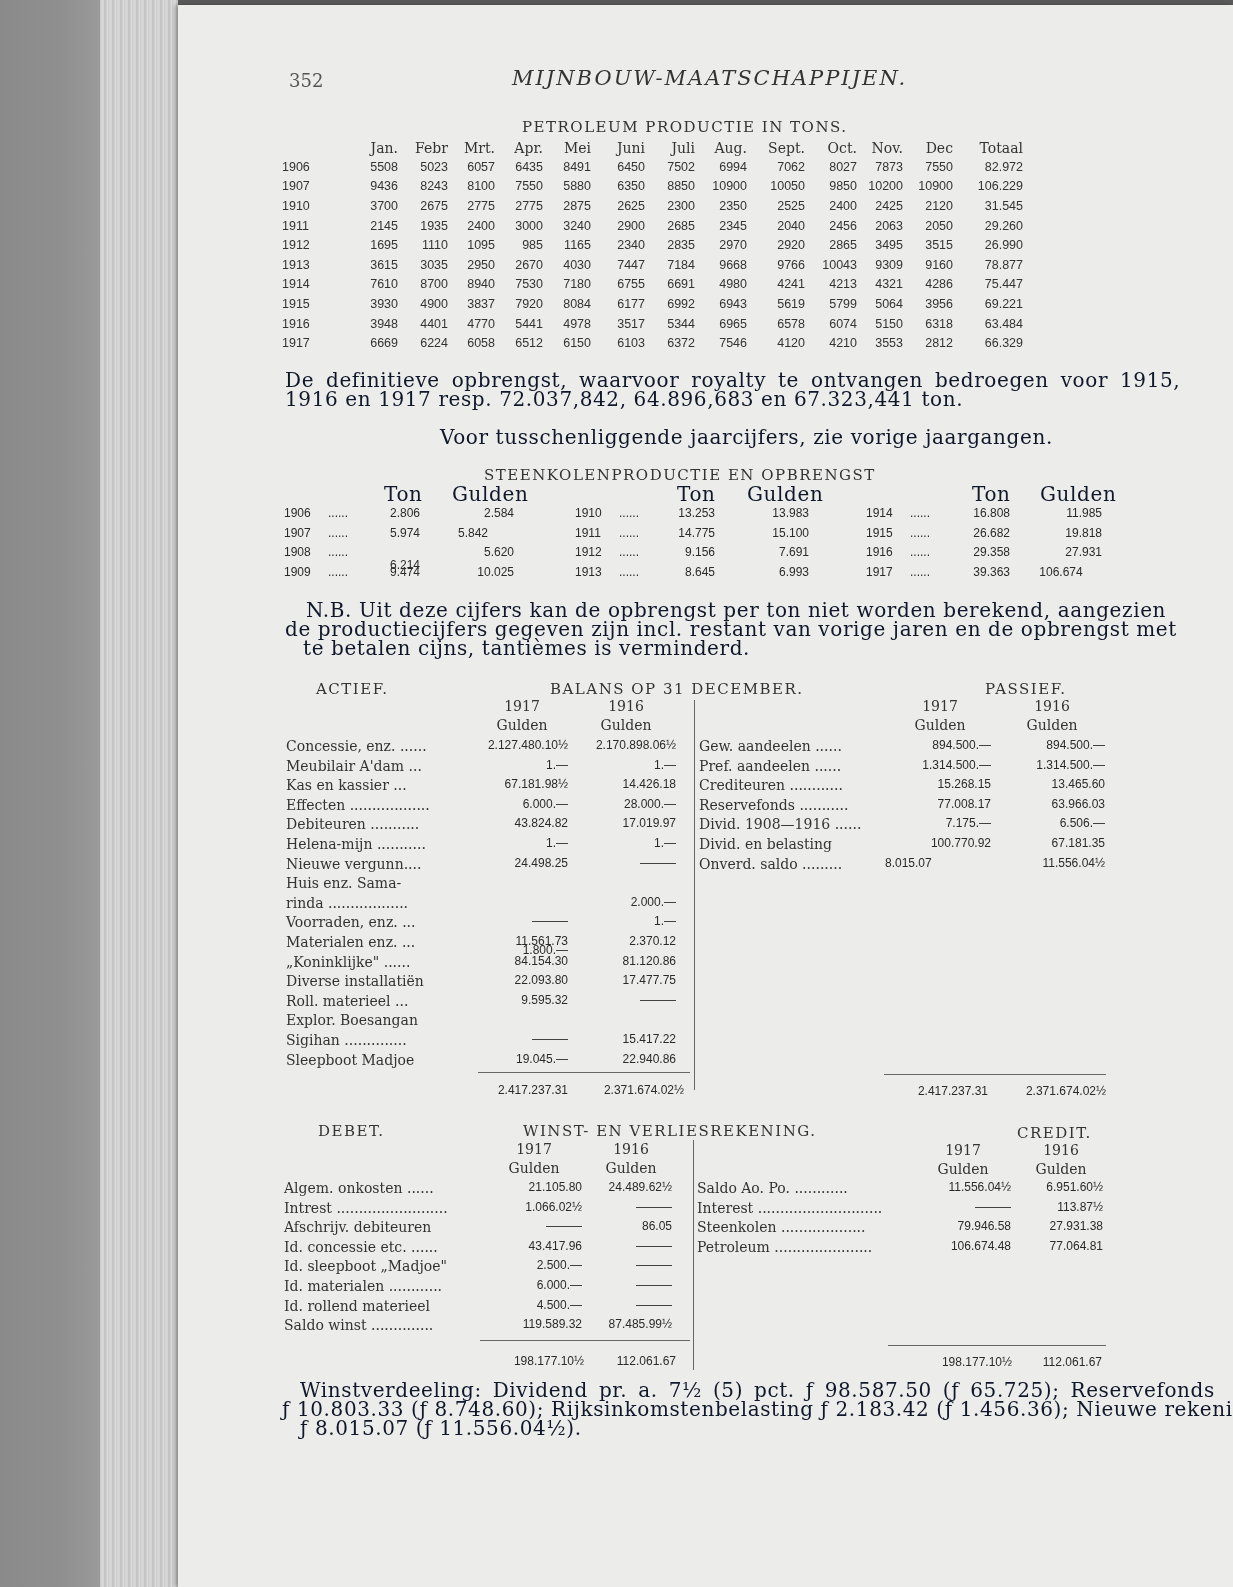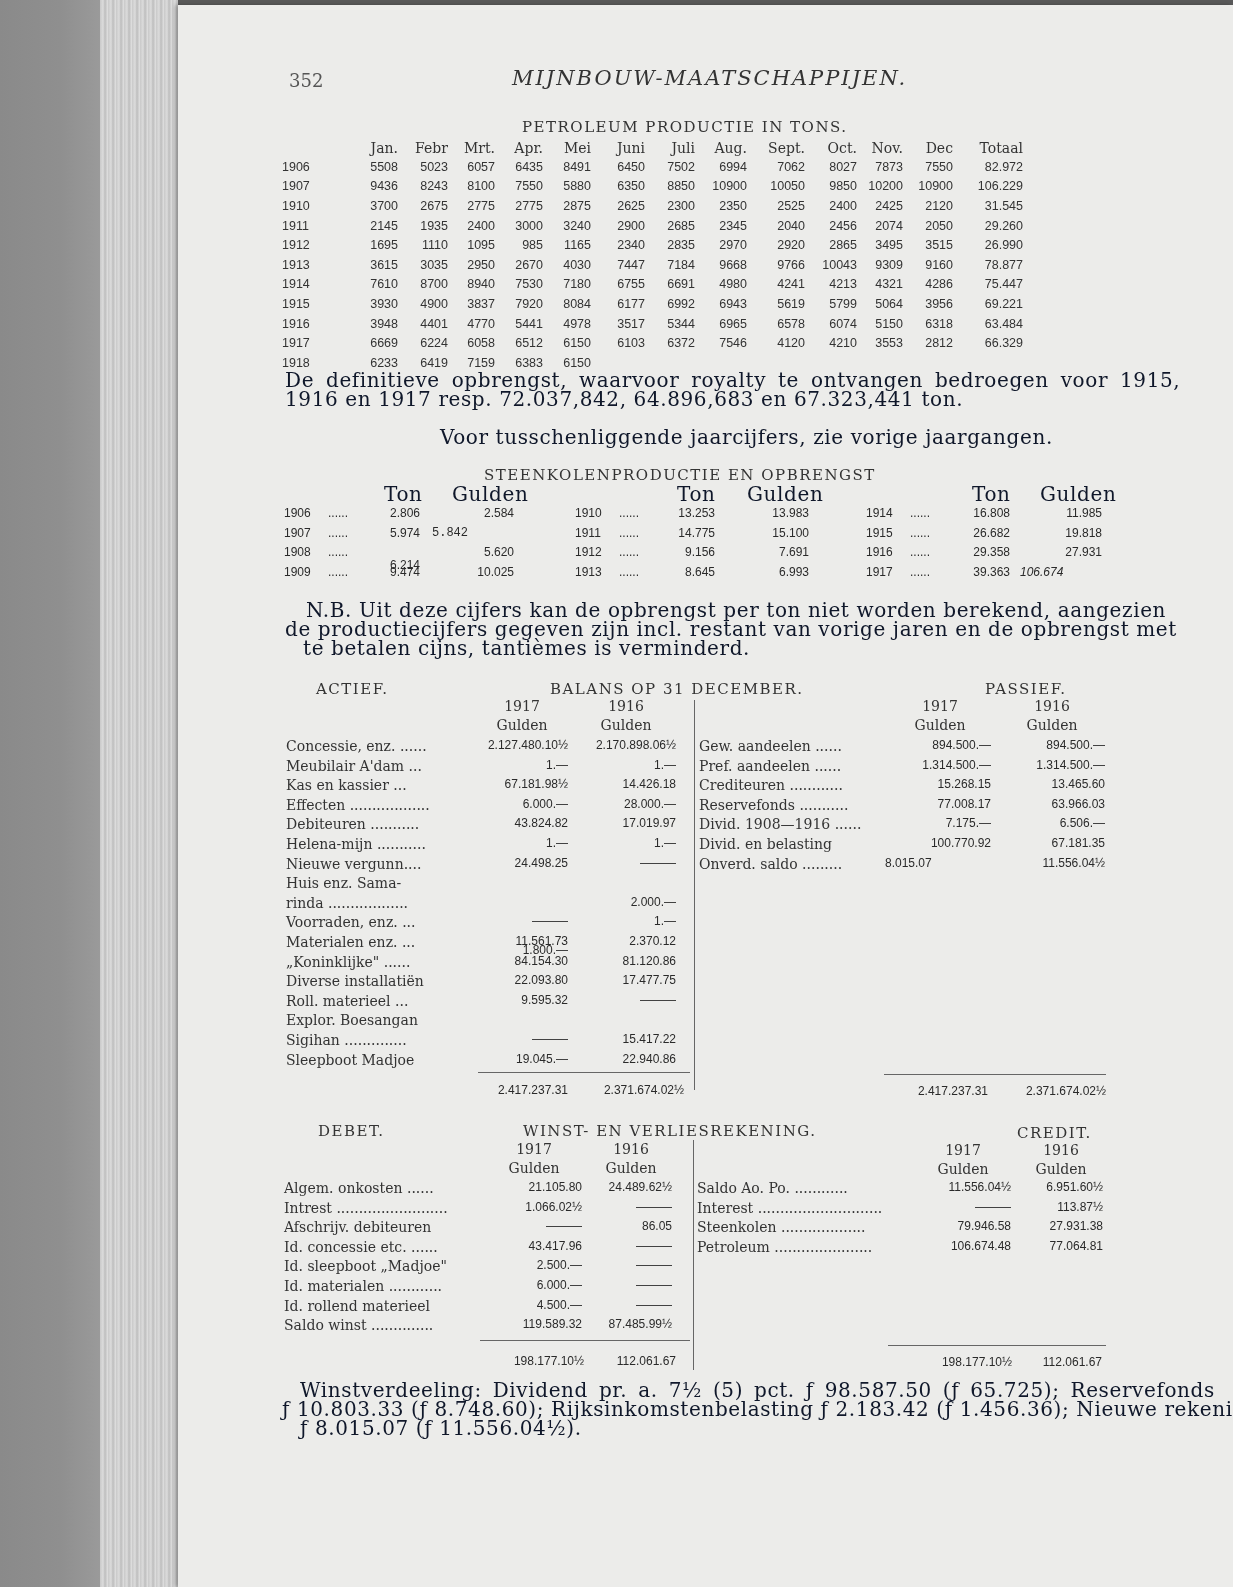--- a/index.html
+++ b/index.html
@@ -108,21 +108,21 @@
         <td>2145</td>
         <td>1935</td>
         <td>2400</td>
         <td>3000</td>
         <td>3240</td>
         <td>2900</td>
         <td>2685</td>
         <td>2345</td>
         <td>2040</td>
         <td>2456</td>
-        <td>2074</td>
+        <td>2063</td>
         <td>2050</td>
         <td>29.260</td>
       </tr>
       <tr>
         <td class="yr">1912</td>
         <td>1695</td>
         <td>1110</td>
         <td>1095</td>
         <td>985</td>
         <td>1165</td>
@@ -208,54 +208,38 @@
         <td>6150</td>
         <td>6103</td>
         <td>6372</td>
         <td>7546</td>
         <td>4120</td>
         <td>4210</td>
         <td>3553</td>
         <td>2812</td>
         <td>66.329</td>
       </tr>
-      <tr>
-        <td class="yr">1918</td>
-        <td>6233</td>
-        <td>6419</td>
-        <td>7159</td>
-        <td>6383</td>
-        <td>6150</td>
-        <td></td>
-        <td></td>
-        <td></td>
-        <td></td>
-        <td></td>
-        <td></td>
-        <td></td>
-        <td></td>
-      </tr>
     </tbody>
 </table>
 <div class="abs p" style="left:285px;top:371px;word-spacing:5px;">De definitieve opbrengst, waarvoor royalty te ontvangen bedroegen voor 1915,</div>
 <div class="abs p" style="left:285px;top:390px;">1916 en 1917 resp. 72.037,842, 64.896,683 en 67.323,441 ton.</div>
 <div class="abs p" style="left:440px;top:428px;">Voor tusschenliggende jaarcijfers, zie vorige jaargangen.</div>
 
 <div class="abs title" style="left:484px;top:466px;">STEENKOLENPRODUCTIE EN OPBRENGST</div>
 <div id="coal-wrap">
     <div class="abs p" style="left: 384px; top: 485px;">Ton</div>
     <div class="abs p" style="left: 452px; top: 485px;">Gulden</div>
     <div class="abs num" style="left: 284px; top: 506px; width: 36px; text-align: left;">1906</div>
     <div class="abs num" style="left: 328px; top: 506px; width: 40px; text-align: left;">......</div>
     <div class="abs num" style="left: 338px; top: 506px; width: 82px; text-align: right;">2.806</div>
     <div class="abs num" style="left: 432px; top: 506px; width: 82px; text-align: right;">2.584</div>
     <div class="abs num" style="left: 284px; top: 525.5px; width: 36px; text-align: left;">1907</div>
     <div class="abs num" style="left: 328px; top: 525.5px; width: 40px; text-align: left;">......</div>
     <div class="abs num" style="left: 338px; top: 525.5px; width: 82px; text-align: right;">5.974</div>
-    <div class="abs num" style="left: 432px; top: 525.5px; width: 82px; text-align: left; font-family: Liberation Mono, monospace;">5.842</div>
+    <div class="abs num" style="left: 432px; top: 525.5px; width: 82px; text-align: center;">5.842</div>
     <div class="abs num" style="left: 284px; top: 545px; width: 36px; text-align: left;">1908</div>
     <div class="abs num" style="left: 328px; top: 545px; width: 40px; text-align: left;">......</div>
     <div class="abs num" style="left: 338px; top: 545px; width: 82px; text-align: right; margin-top: 13px;">6.214</div>
     <div class="abs num" style="left: 432px; top: 545px; width: 82px; text-align: right;">5.620</div>
     <div class="abs num" style="left: 284px; top: 564.5px; width: 36px; text-align: left;">1909</div>
     <div class="abs num" style="left: 328px; top: 564.5px; width: 40px; text-align: left;">......</div>
     <div class="abs num" style="left: 338px; top: 564.5px; width: 82px; text-align: right;">9.474</div>
     <div class="abs num" style="left: 432px; top: 564.5px; width: 82px; text-align: right;">10.025</div>
     <div class="abs p" style="left: 677px; top: 485px;">Ton</div>
     <div class="abs p" style="left: 747px; top: 485px;">Gulden</div>
@@ -285,21 +269,21 @@
     <div class="abs num" style="left: 910px; top: 525.5px; width: 40px; text-align: left;">......</div>
     <div class="abs num" style="left: 920px; top: 525.5px; width: 90px; text-align: right;">26.682</div>
     <div class="abs num" style="left: 1020px; top: 525.5px; width: 82px; text-align: right;">19.818</div>
     <div class="abs num" style="left: 866px; top: 545px; width: 36px; text-align: left;">1916</div>
     <div class="abs num" style="left: 910px; top: 545px; width: 40px; text-align: left;">......</div>
     <div class="abs num" style="left: 920px; top: 545px; width: 90px; text-align: right;">29.358</div>
     <div class="abs num" style="left: 1020px; top: 545px; width: 82px; text-align: right;">27.931</div>
     <div class="abs num" style="left: 866px; top: 564.5px; width: 36px; text-align: left;">1917</div>
     <div class="abs num" style="left: 910px; top: 564.5px; width: 40px; text-align: left;">......</div>
     <div class="abs num" style="left: 920px; top: 564.5px; width: 90px; text-align: right;">39.363</div>
-    <div class="abs num" style="left: 1020px; top: 564.5px; width: 82px; text-align: left; font-style: italic;">106.674</div>
+    <div class="abs num" style="left: 1020px; top: 564.5px; width: 82px; text-align: center;">106.674</div>
   </div>
 
 <div class="abs p" style="left:306px;top:601px;">N.B. Uit deze cijfers kan de opbrengst per ton niet worden berekend, aangezien</div>
 <div class="abs p" style="left:285px;top:620px;">de productiecijfers gegeven zijn incl. restant van vorige jaren en de opbrengst met</div>
 <div class="abs p" style="left:285px;top:639px;margin-left:18px;">te betalen cijns, tantièmes is verminderd.</div>
 
 <div class="abs title" style="left:316px;top:680px;">ACTIEF.</div>
 <div class="abs title" style="left:550px;top:680px;">BALANS OP 31 DECEMBER.</div>
 <div class="abs title" style="left:985px;top:680px;">PASSIEF.</div>
 <div class="vline" style="left:694px;top:700px;height:390px;"></div>

